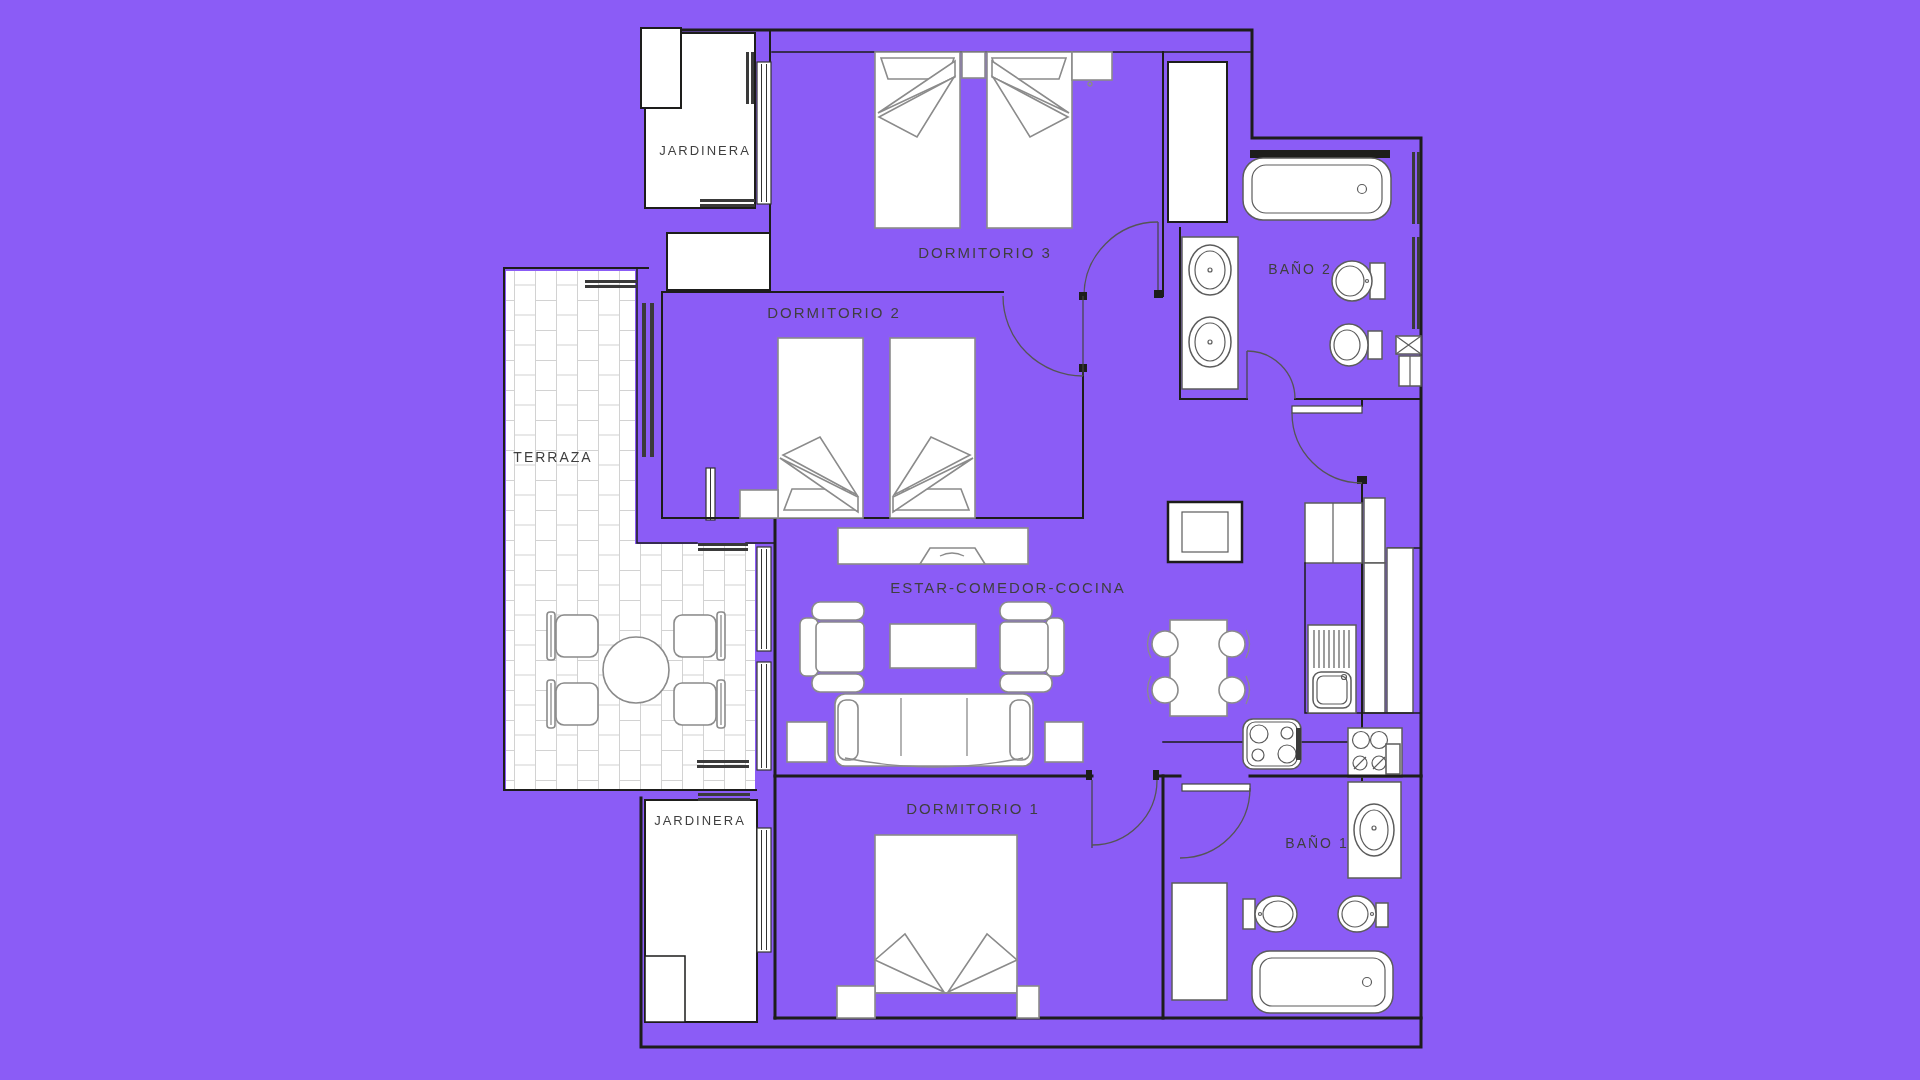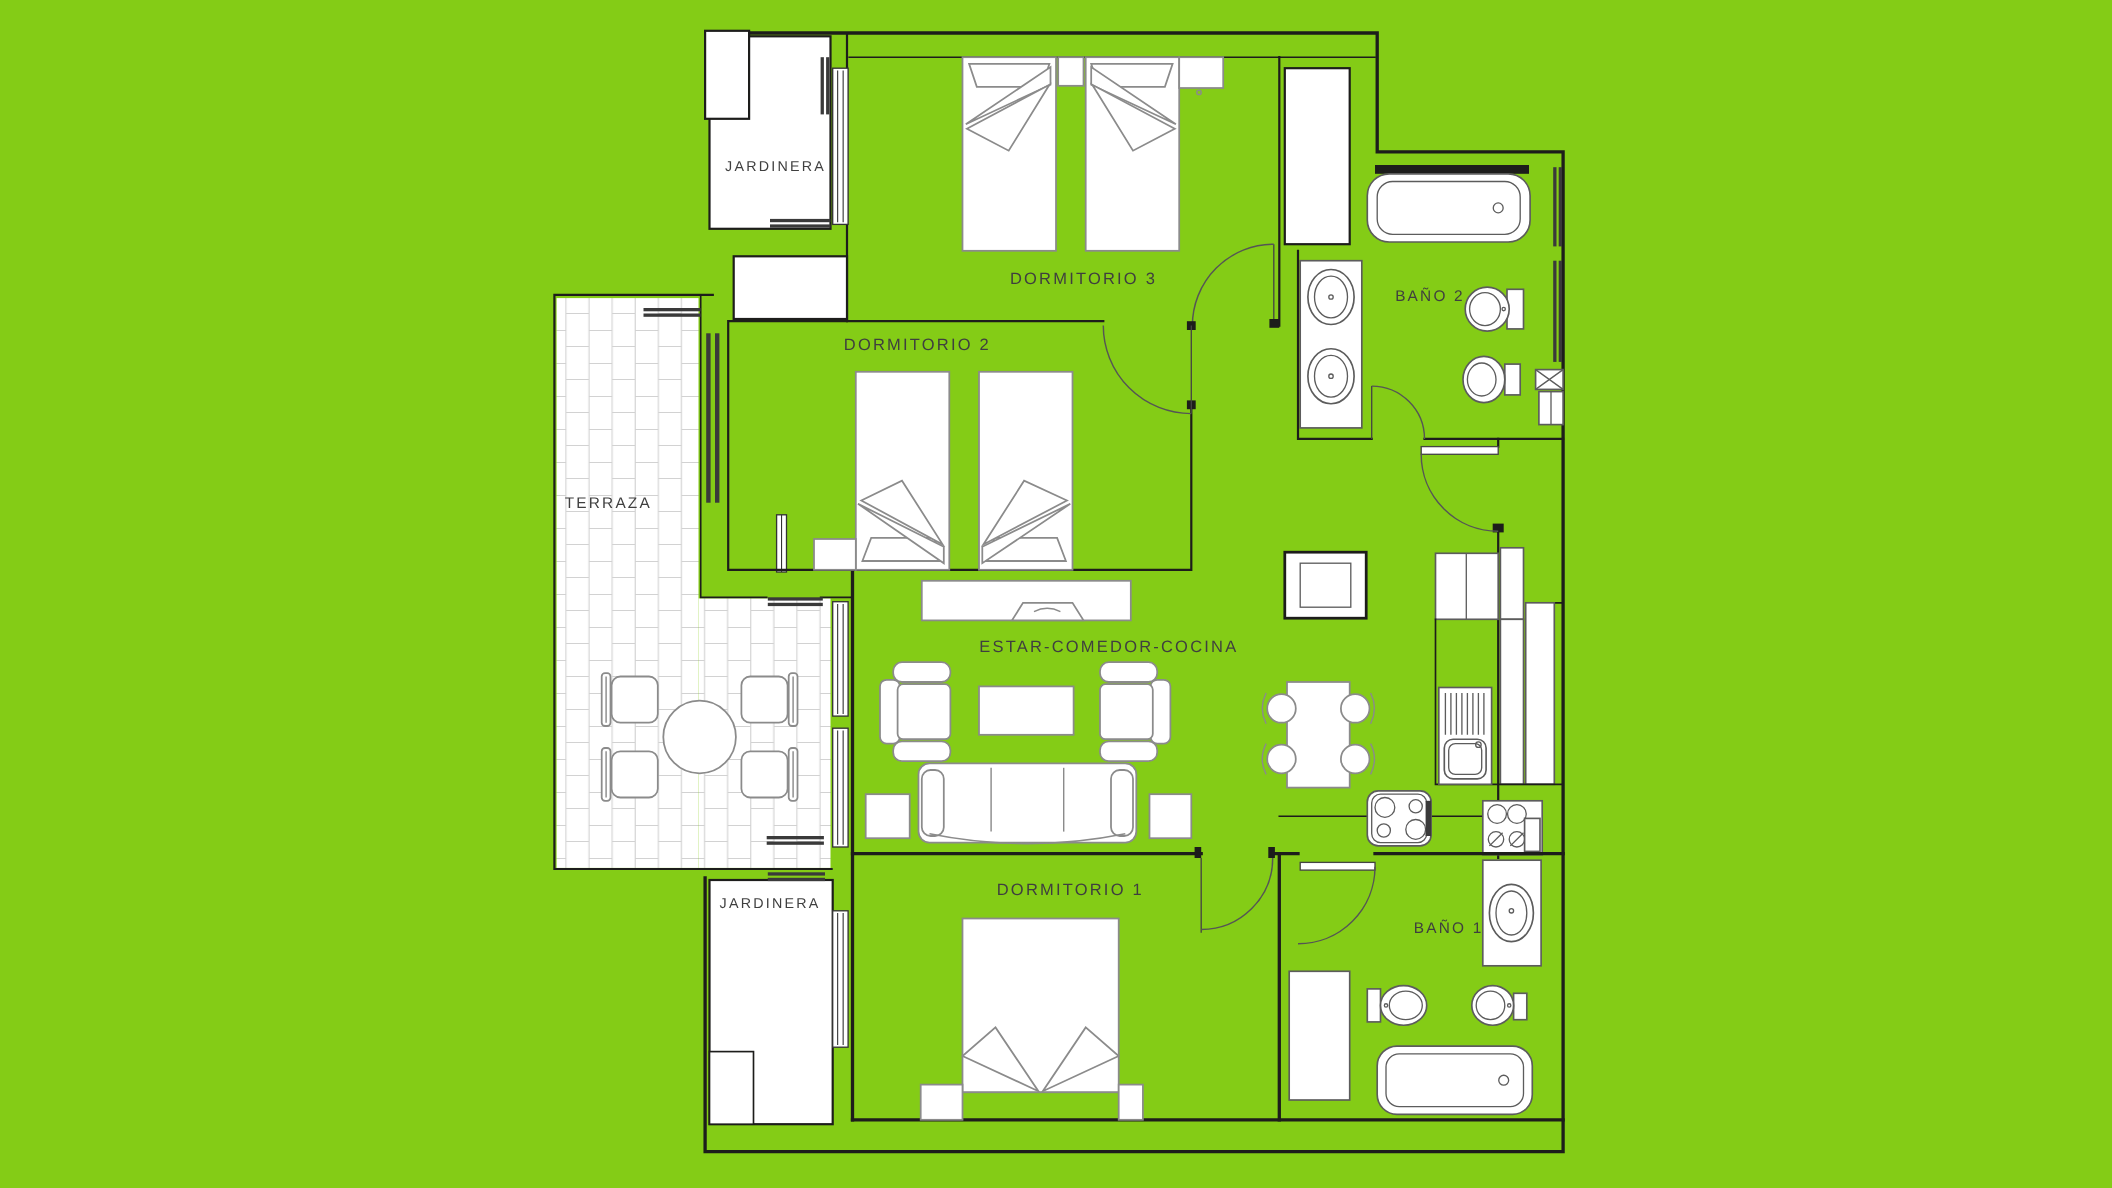--- a/index.html
+++ b/index.html
@@ -1,16 +1,16 @@
 <!DOCTYPE html>
 <html><head>
 <meta charset="utf-8">
 <style>
   html,body{margin:0;padding:0;background:#ffffff;}
-  .stage{position:relative;width:1920px;height:1080px;background:#84cc16;overflow:hidden;}
+  .stage{position:relative;width:1920px;height:1080px;background:#8b5cf6;overflow:hidden;}
   svg{position:absolute;left:0;top:0;}
   .wall{stroke:#1d1d1b;fill:none;stroke-width:3;stroke-linecap:square}
   .wall2{stroke:#1d1d1b;fill:none;stroke-width:2;stroke-linecap:square}
   .wall1{stroke:#1d1d1b;fill:none;stroke-width:1.5;stroke-linecap:square}
   .wallfill{fill:#1d1d1b;stroke:none}
   .box{fill:#ffffff;stroke:#1d1d1b;stroke-width:2}
   .furn{fill:#ffffff;stroke:#8b8b8b;stroke-width:1.6}
   .furnl{stroke:#8b8b8b;fill:none;stroke-width:1.3}
   .fix{fill:#ffffff;stroke:#5c5c5c;stroke-width:1.5}
   .fixl{stroke:#5c5c5c;fill:none;stroke-width:1.2}

